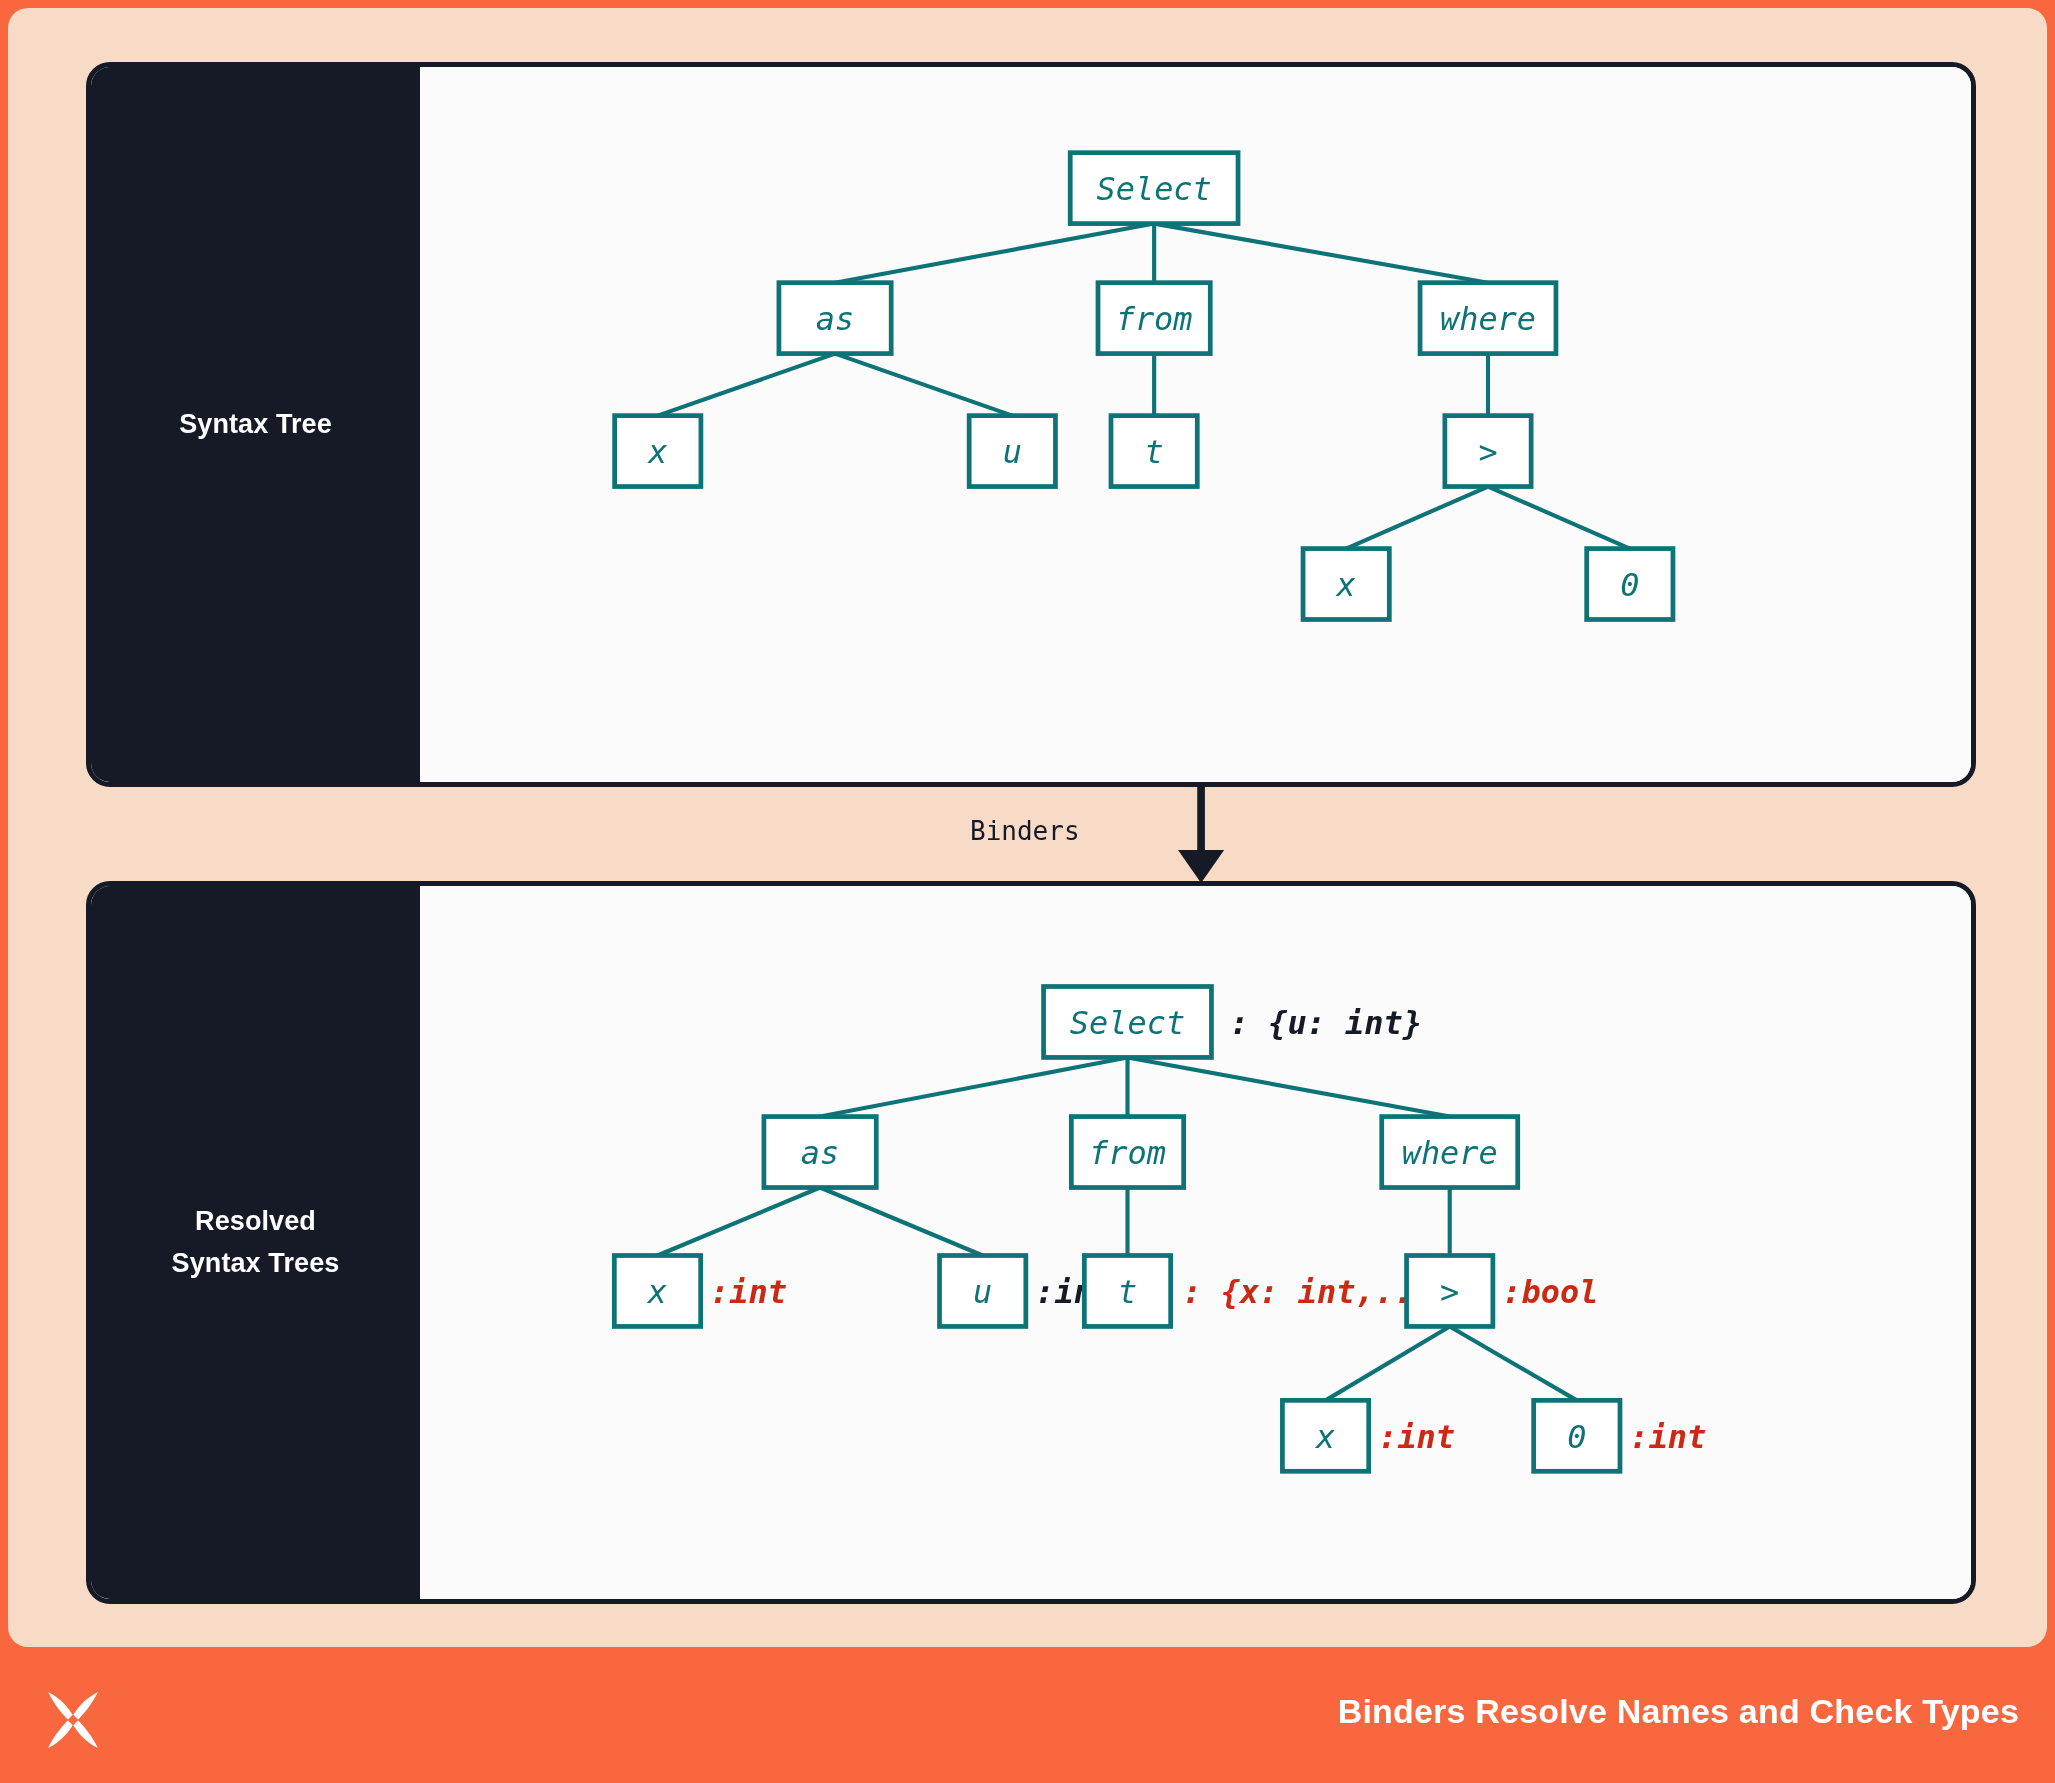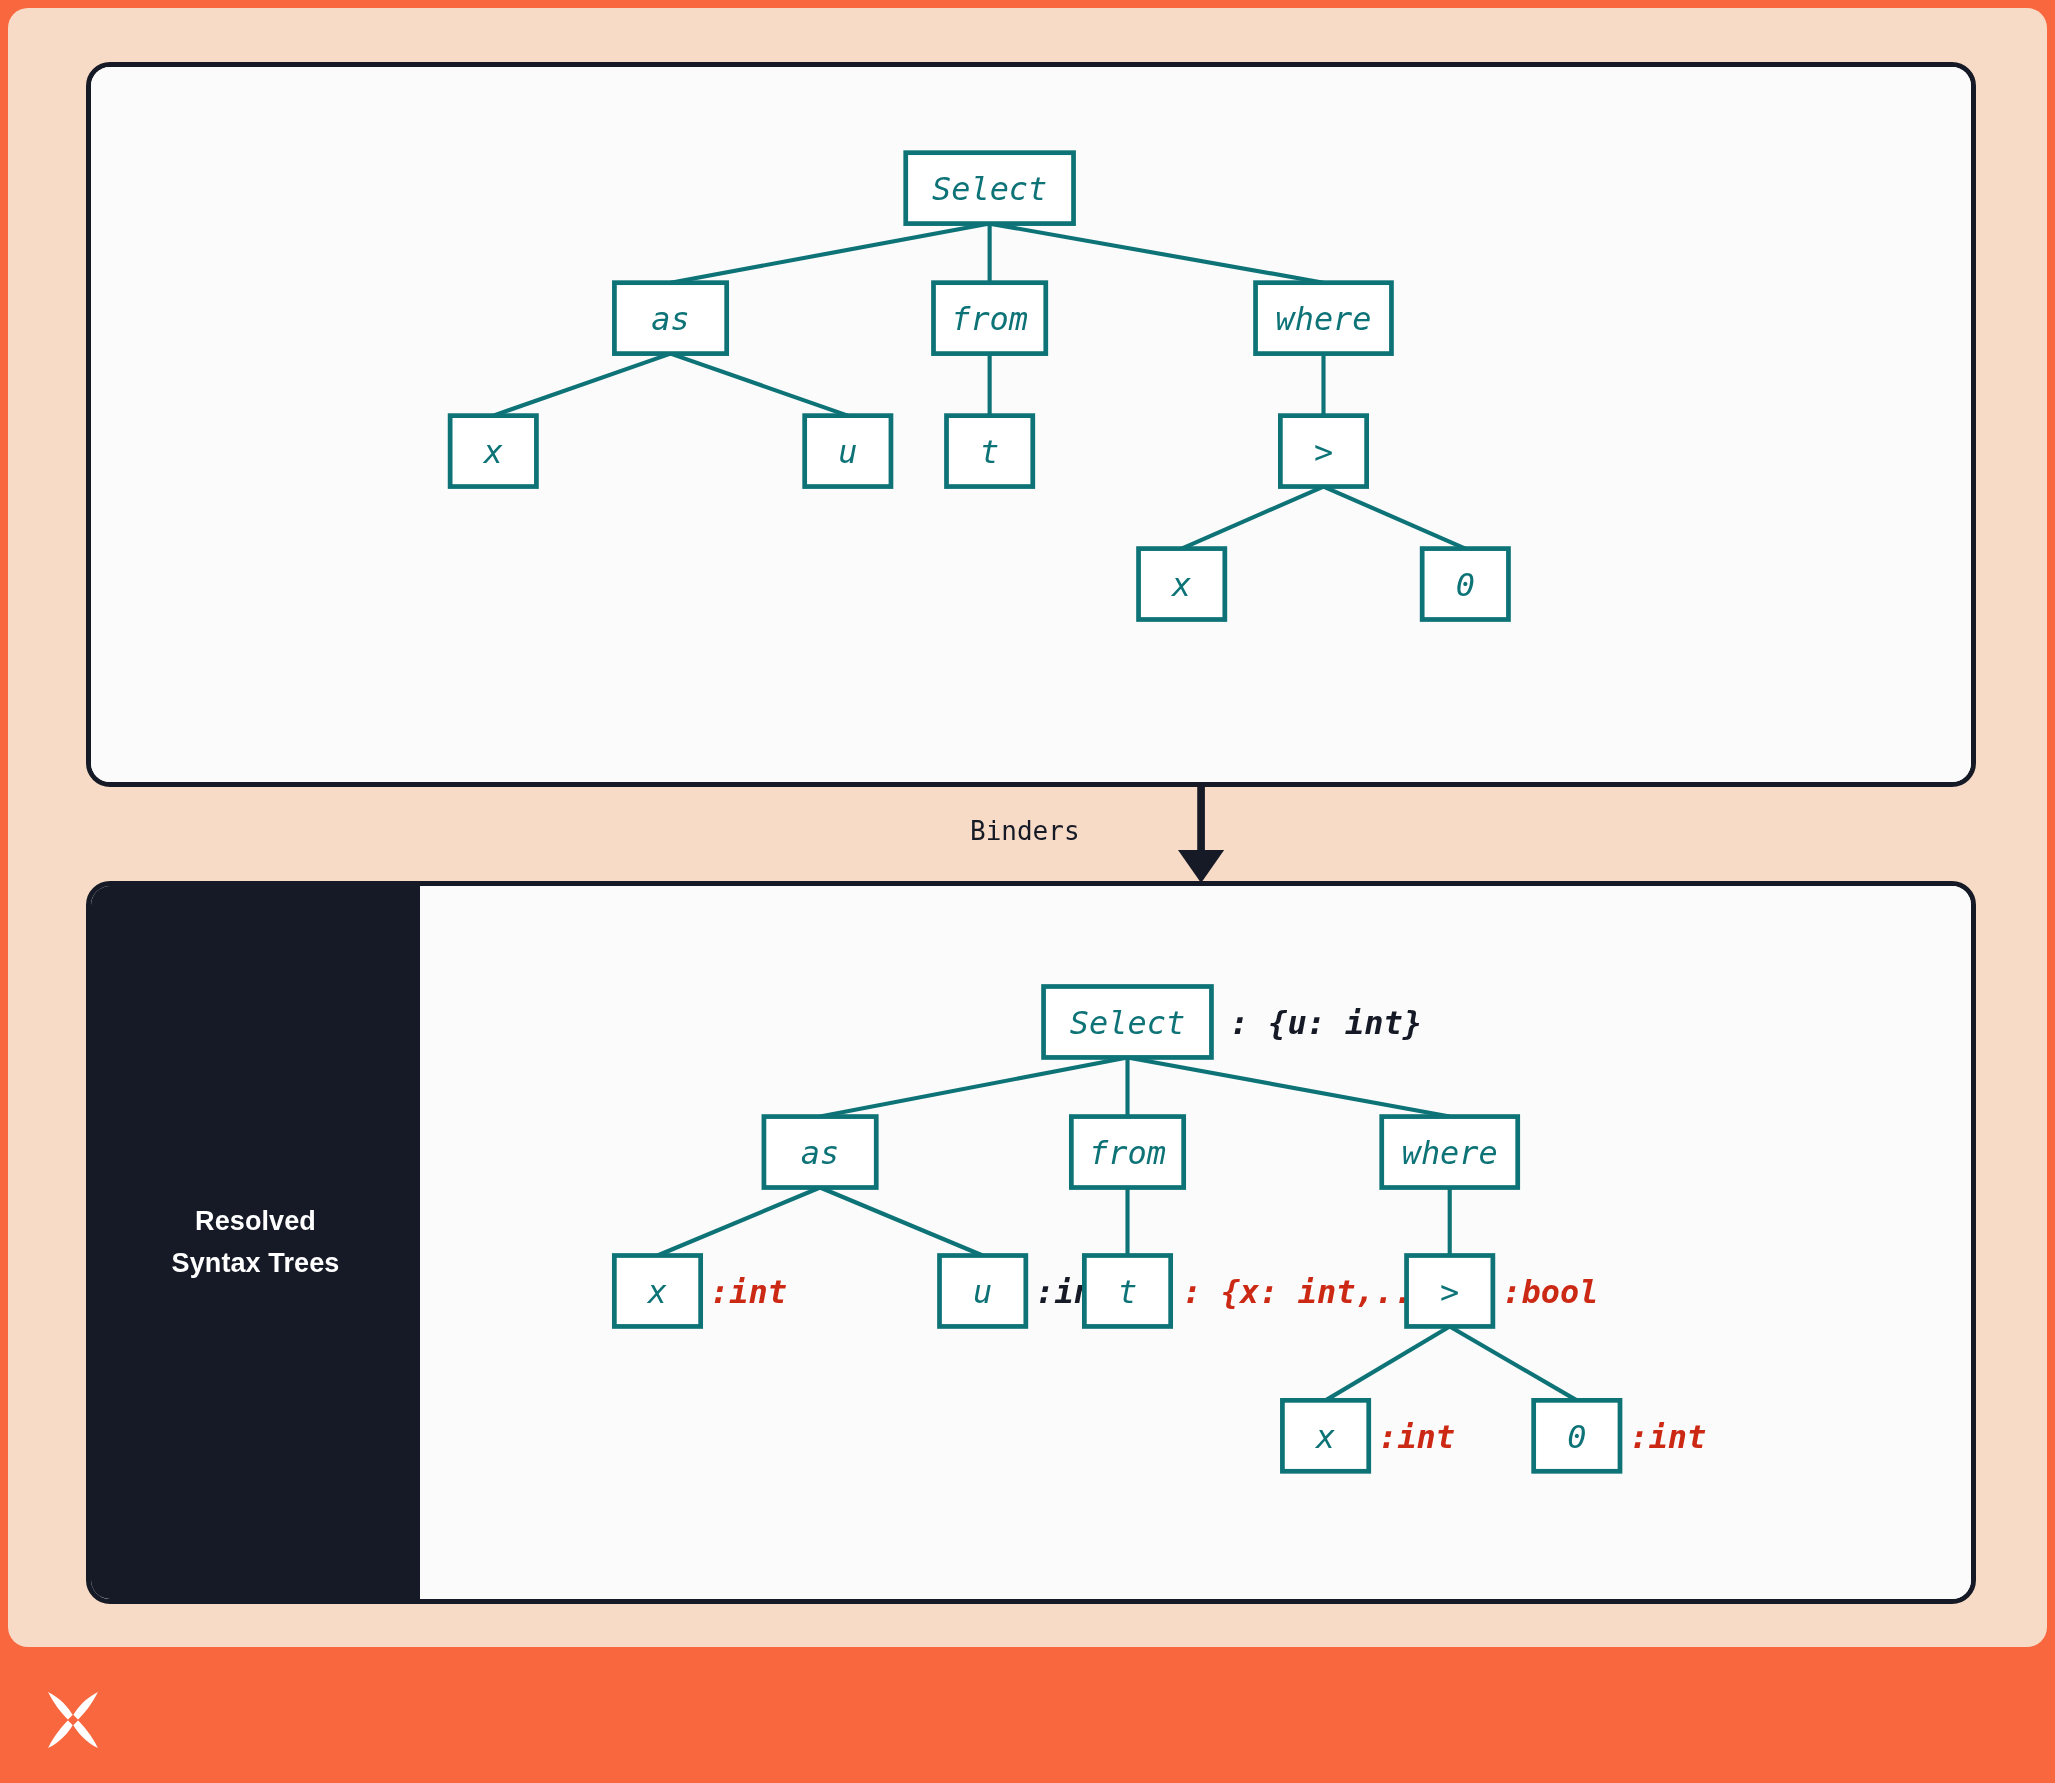--- a/index.html
+++ b/index.html
@@ -98,20 +98,23 @@
     letter-spacing:0.2px;white-space:nowrap;
   }
 </style>
 </head>
 <body>
 
 <div class="slide">
   <div class="stage"></div>
 
   <div class="panel" id="panel-top">
+    <div class="panel-side">
+      <div class="panel-side-label">Syntax Tree</div>
+    </div>
     <div class="panel-body">
       <svg viewBox="0 0 2620 1210" preserveAspectRatio="xMidYMid meet">
 
         <g>
           <path class="edge" d="M1240 265 L 700 365"></path>
           <path class="edge" d="M1240 265 L 1240 365"></path>
           <path class="edge" d="M1240 265 L 1805 365"></path>
           <path class="edge" d="M700 485 L 400 590"></path>
           <path class="edge" d="M700 485 L 1000 590"></path>
           <path class="edge" d="M1240 485 L 1240 590"></path>
@@ -255,15 +258,16 @@
   <div class="footer">
     <div class="footer-logo">
       <svg viewBox="0 0 100 100" style="width:100%;height:100%;display:block;">
         <path d="M18 14 C 34 22, 44 34, 50 44 C 56 34, 66 22, 82 14
                  C 74 30, 64 42, 56 50 C 64 58, 74 70, 82 86
                  C 66 78, 56 66, 50 56 C 44 66, 34 78, 18 86
                  C 26 70, 36 58, 44 50 C 36 42, 26 30, 18 14 Z" fill="#ffffff"></path>
         <rect x="45" y="45" width="10" height="10" transform="rotate(45 50 50)" fill="#f9673f"></rect>
       </svg>
     </div>
+    <div class="footer-title">Binders Resolve Names and Check Types</div>
   </div>
 </div>
 
 
 </body></html>

